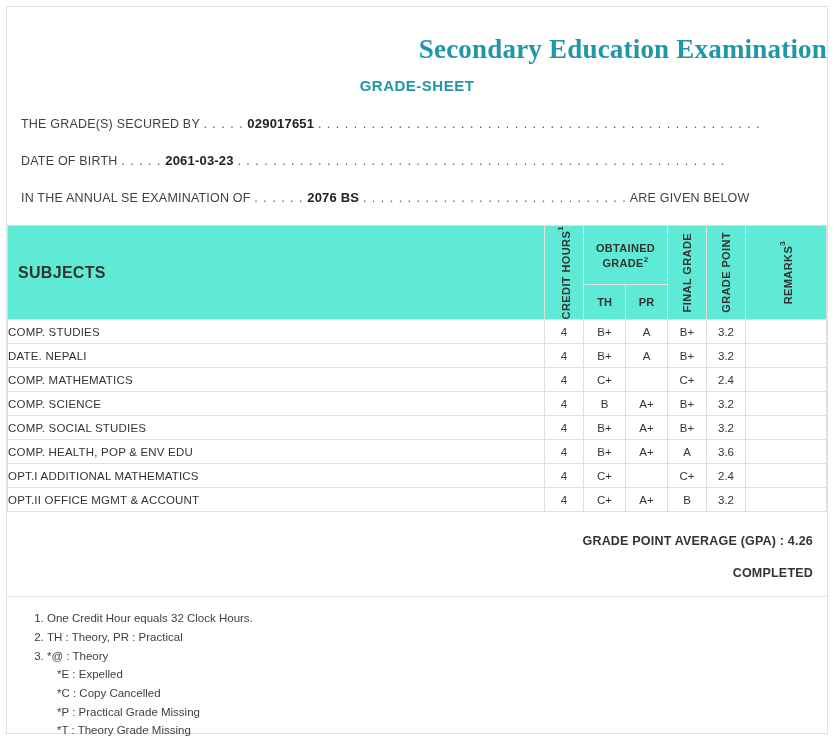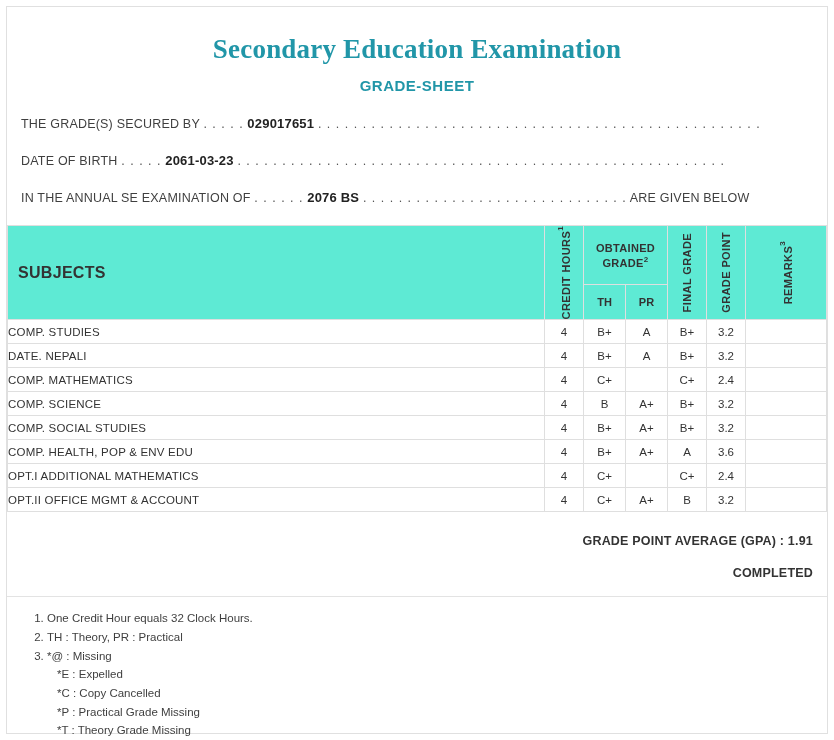--- a/index.html
+++ b/index.html
@@ -17,21 +17,21 @@
   .page {
     width: 822px;
     margin: 6px auto 0 auto;
     border: 1px solid #e0e0e0;
     background: #ffffff;
     box-sizing: border-box;
     height: 728px;
     position: relative;
   }
   .title {
-    text-align: center;
+    text-align: right;
     color: #2196a8;
     font-family: "Liberation Serif", serif;
     font-weight: bold;
     font-size: 27px;
     letter-spacing: 0.2px;
     padding-top: 27px;
   }
   .subtitle {
     text-align: center;
     color: #2196a8;
@@ -297,31 +297,31 @@
         <td class="center">4</td>
         <td class="center">C+</td>
         <td class="center">A+</td>
         <td class="center">B</td>
         <td class="center">3.2</td>
         <td class="center"></td>
       </tr>
     </tbody>
   </table>
 
-  <div class="gpa-line">GRADE POINT AVERAGE (GPA) : 1.91</div>
+  <div class="gpa-line">GRADE POINT AVERAGE (GPA) : 4.26</div>
   <div class="completed-line">COMPLETED</div>
 
   <div class="divider"></div>
 
   <div class="notes">
     <ol>
       <li>One Credit Hour equals 32 Clock Hours.</li>
       <li>TH : Theory, PR : Practical</li>
       <li>
-        <span>*@ : Missing</span>
+        <span>*@ : Theory</span>
         <ul class="sub-notes">
           <li>*E : Expelled</li>
           <li>*C : Copy Cancelled</li>
           <li>*P : Practical Grade Missing</li>
           <li>*T : Theory Grade Missing</li>
         </ul>
       </li>
     </ol>
   </div>
 

